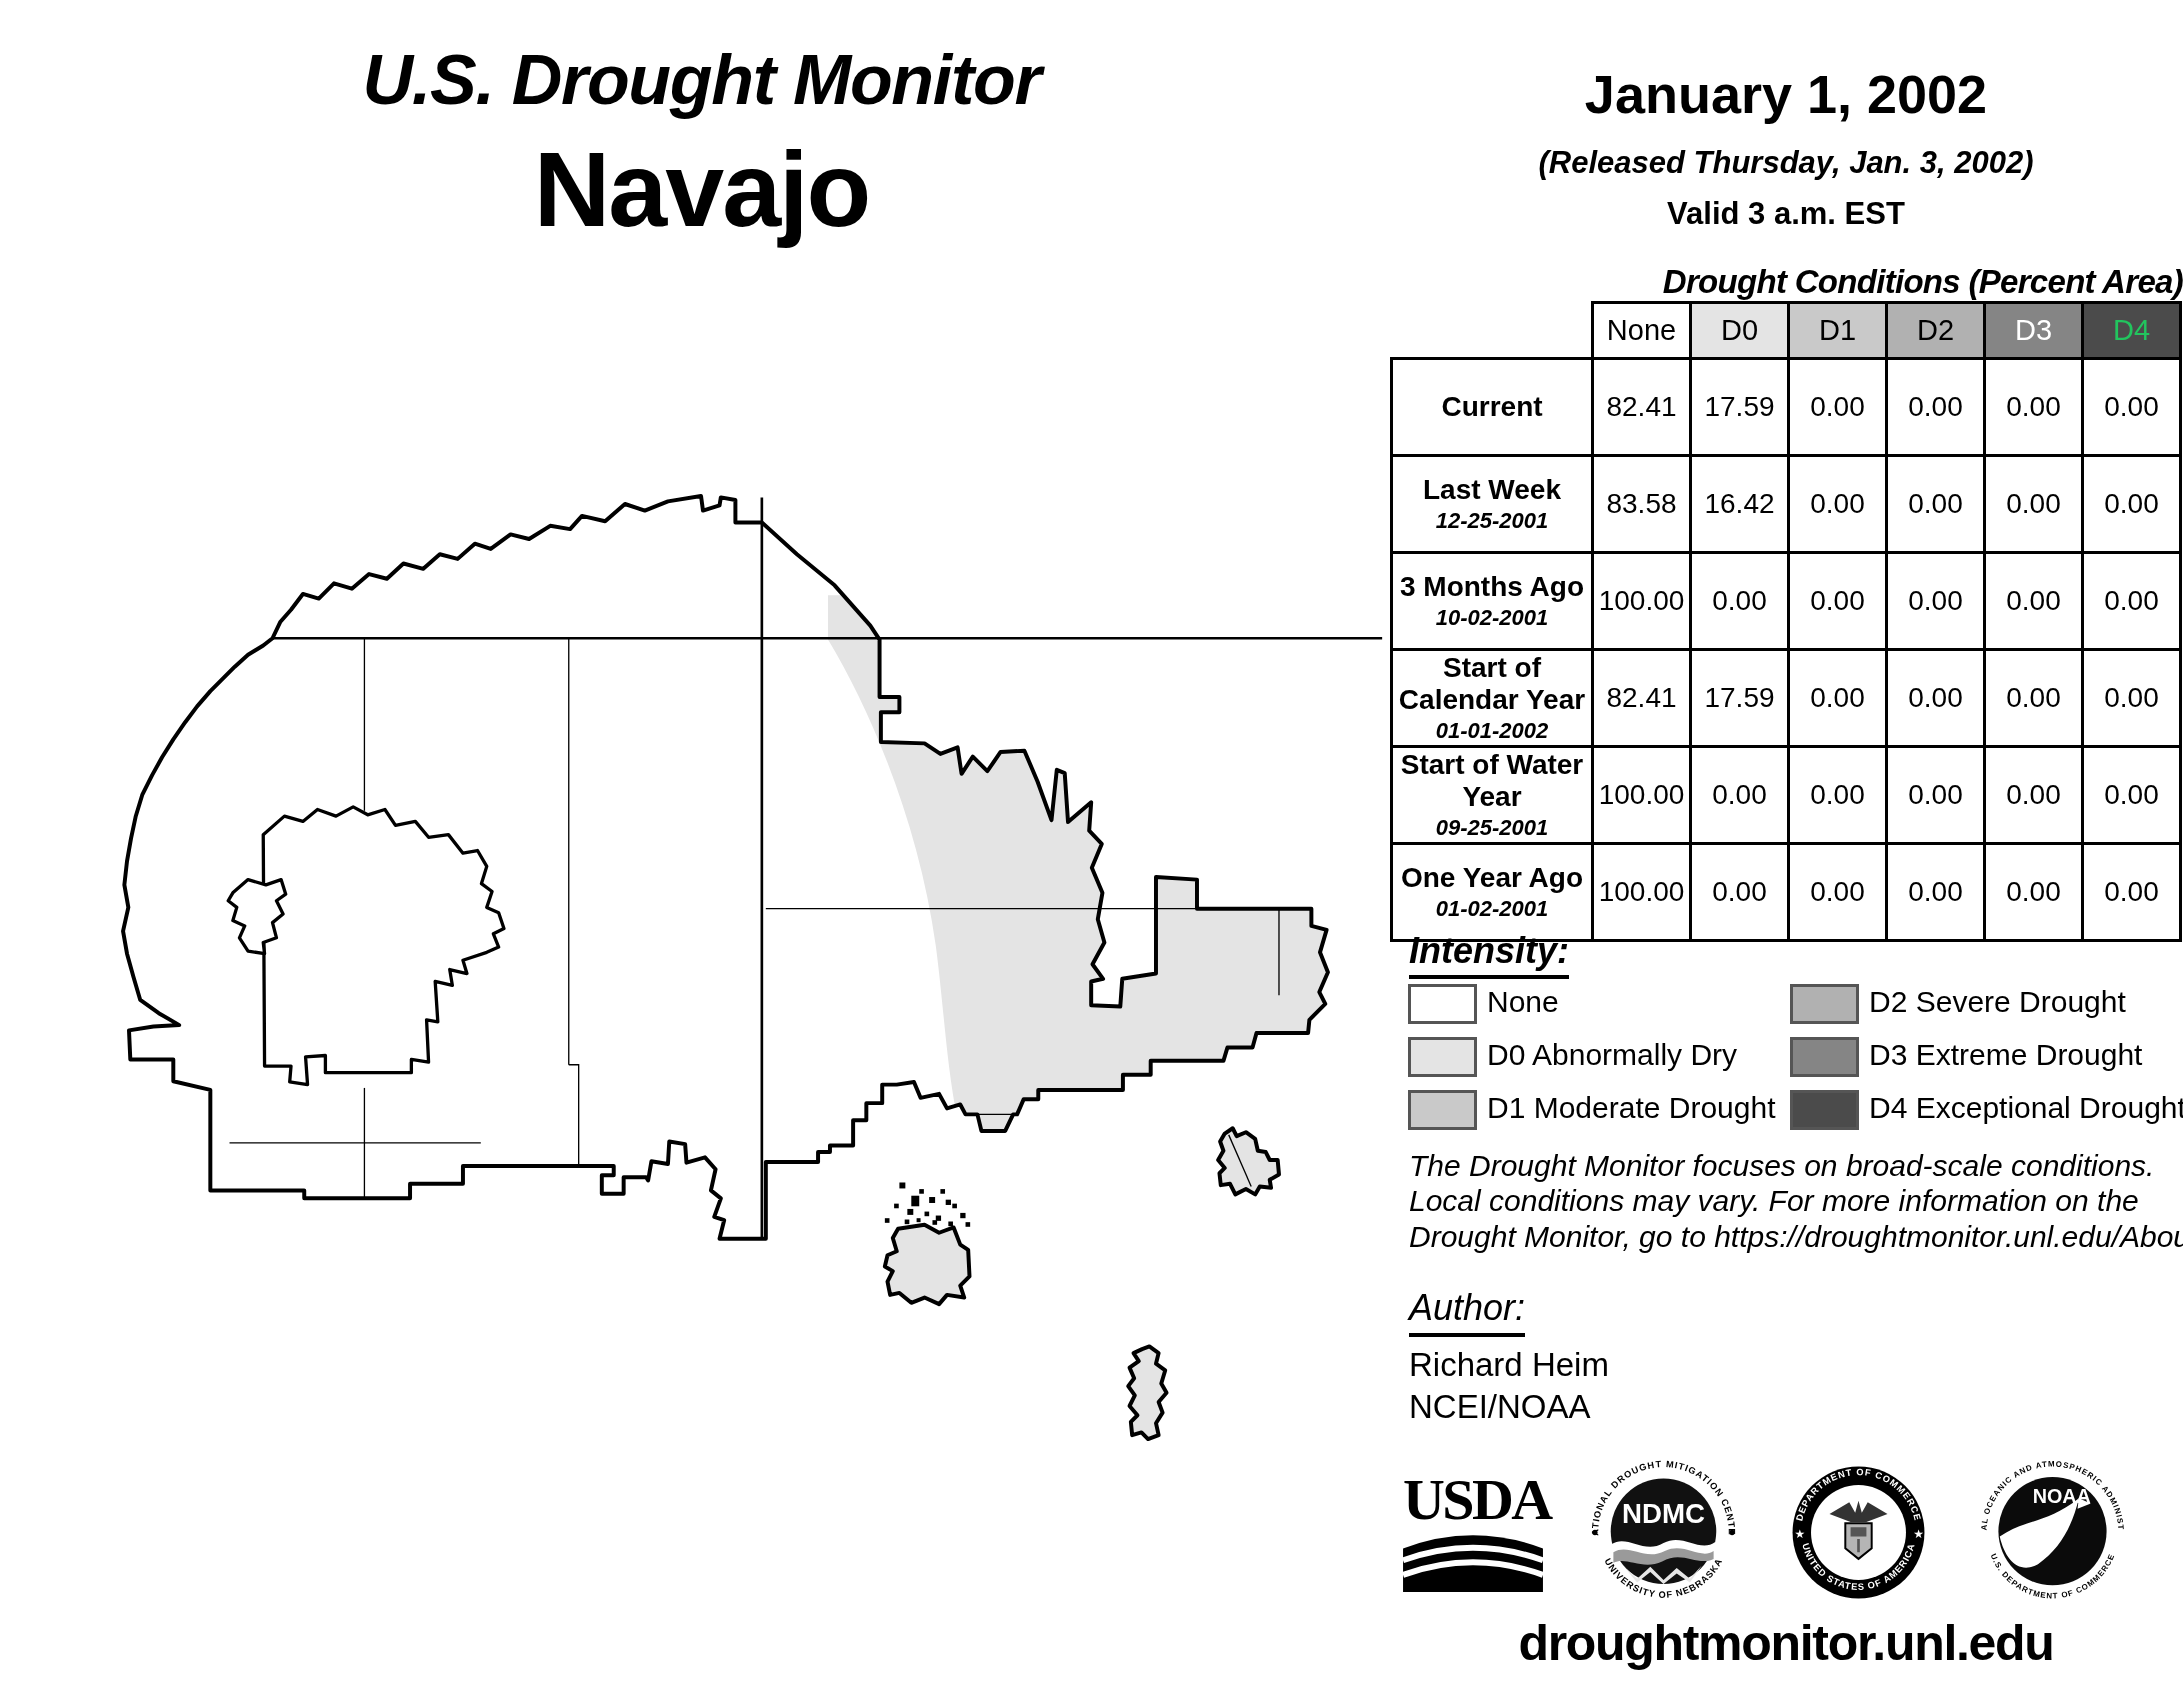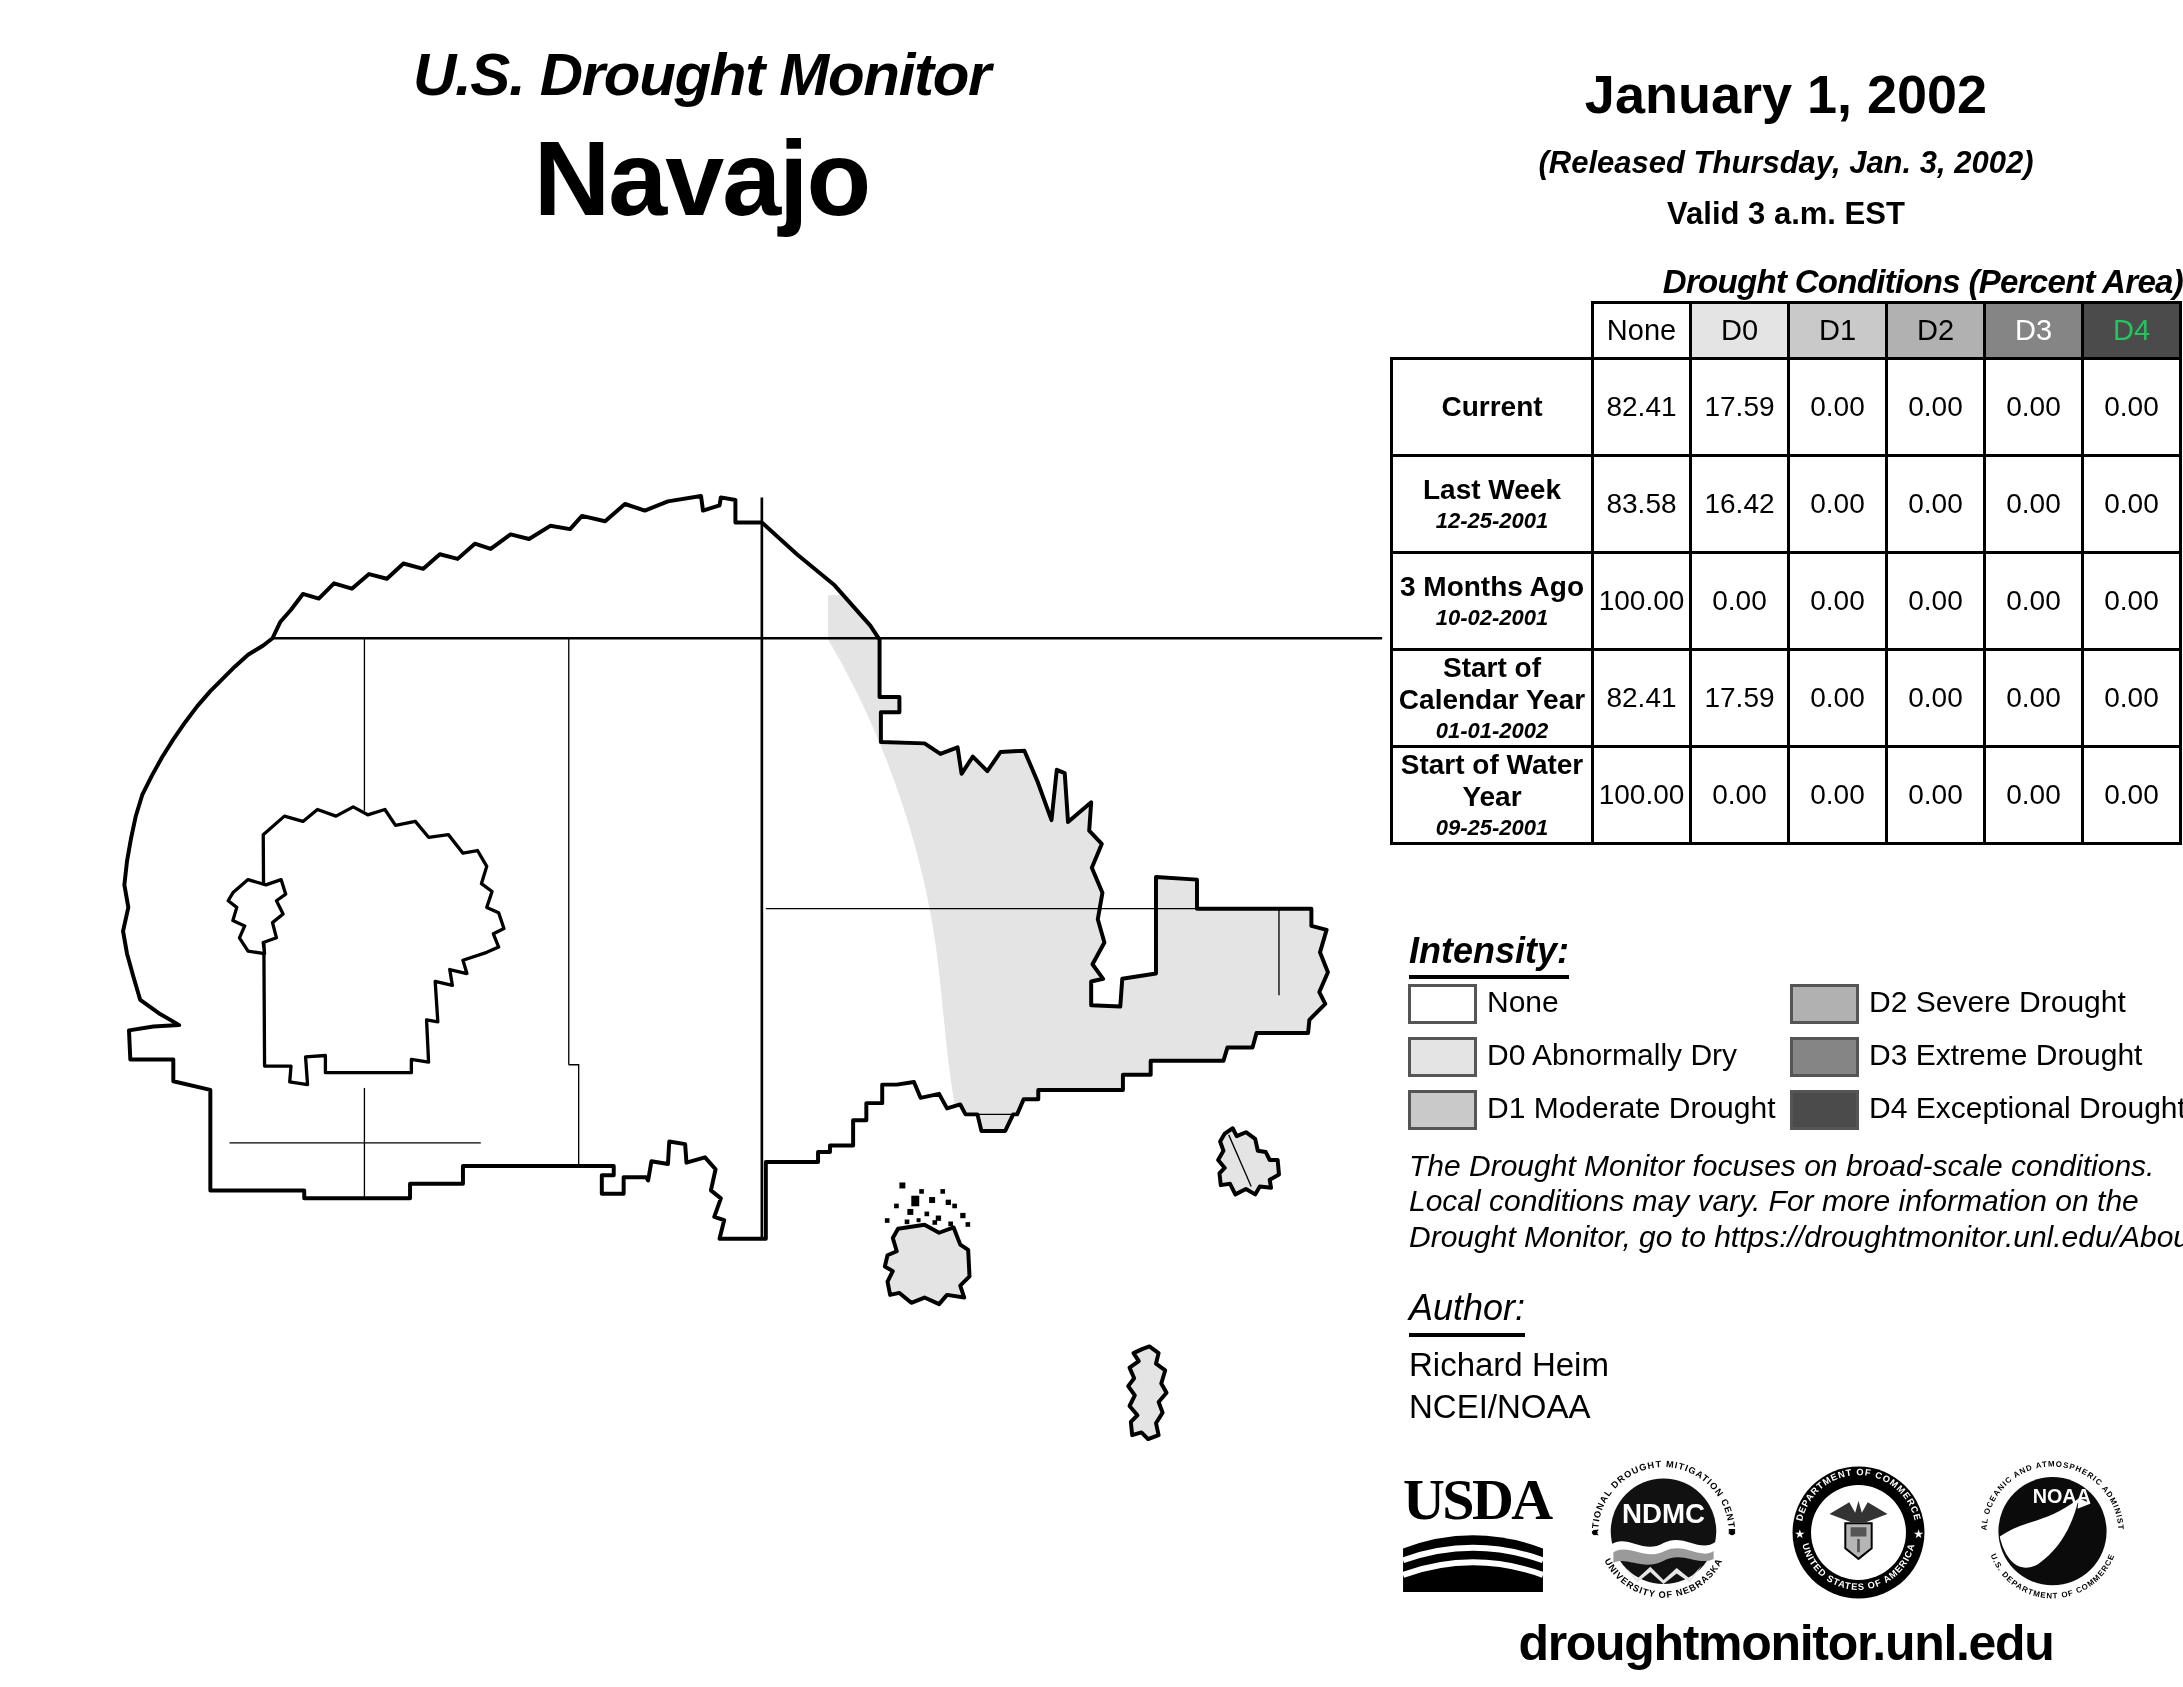--- a/index.html
+++ b/index.html
@@ -2,21 +2,21 @@
 <html style="font-size:10.6px"><head>
 <meta charset="utf-8">
 <style>
   html,body{margin:0;padding:0;background:#fff;}
   #page{position:relative;width:2183px;height:1687px;background:#fff;overflow:hidden;
         font-family:"Liberation Sans",sans-serif;color:#000;}
   .abs{position:absolute;}
 
   
   #title-block{left:225px;top:40px;width:953px;text-align:center;}
-  #main-title{font-size:60px;font-weight:bold;font-style:italic;letter-spacing:-1.3px;}
+  #main-title{font-size:70px;font-weight:bold;font-style:italic;letter-spacing:-1.3px;}
   #area-title{font-size:106px;font-weight:bold;letter-spacing:-2px;margin-top:9.3px;}
 
   
   #date-block{left:1422px;top:63px;width:728px;text-align:center;}
   #date-main{font-size:54px;font-weight:bold;}
   #date-released{font-size:31px;font-weight:bold;font-style:italic;margin-top:20px;}
   #date-valid{font-size:31px;font-weight:bold;margin-top:14.6px;}
 
   
   #table-title{left:1515px;top:263px;width:668px;text-align:right;
@@ -267,20 +267,32 @@
         <div>Start of Water Year</div>
         <div class="rdate">09-25-2001</div>
       </td>
       <td class="val">100.00</td>
       <td class="val">0.00</td>
       <td class="val">0.00</td>
       <td class="val">0.00</td>
       <td class="val">0.00</td>
       <td class="val">0.00</td>
     </tr>
+    <tr>
+      <td class="row-label">
+        <div>One Year Ago</div>
+        <div class="rdate">01-02-2001</div>
+      </td>
+      <td class="val">100.00</td>
+      <td class="val">0.00</td>
+      <td class="val">0.00</td>
+      <td class="val">0.00</td>
+      <td class="val">0.00</td>
+      <td class="val">0.00</td>
+    </tr>
   </tbody>
     </table>
 
   <div class="abs" id="legend-heading">Intensity:</div>
 
   <div class="abs leg-item" style="left:1408px;top:984px;">
     <div class="leg-swatch" style="background:#ffffff;"></div>
     <div class="leg-label">None</div>
   </div>
   <div class="abs leg-item" style="left:1408px;top:1037px;">

